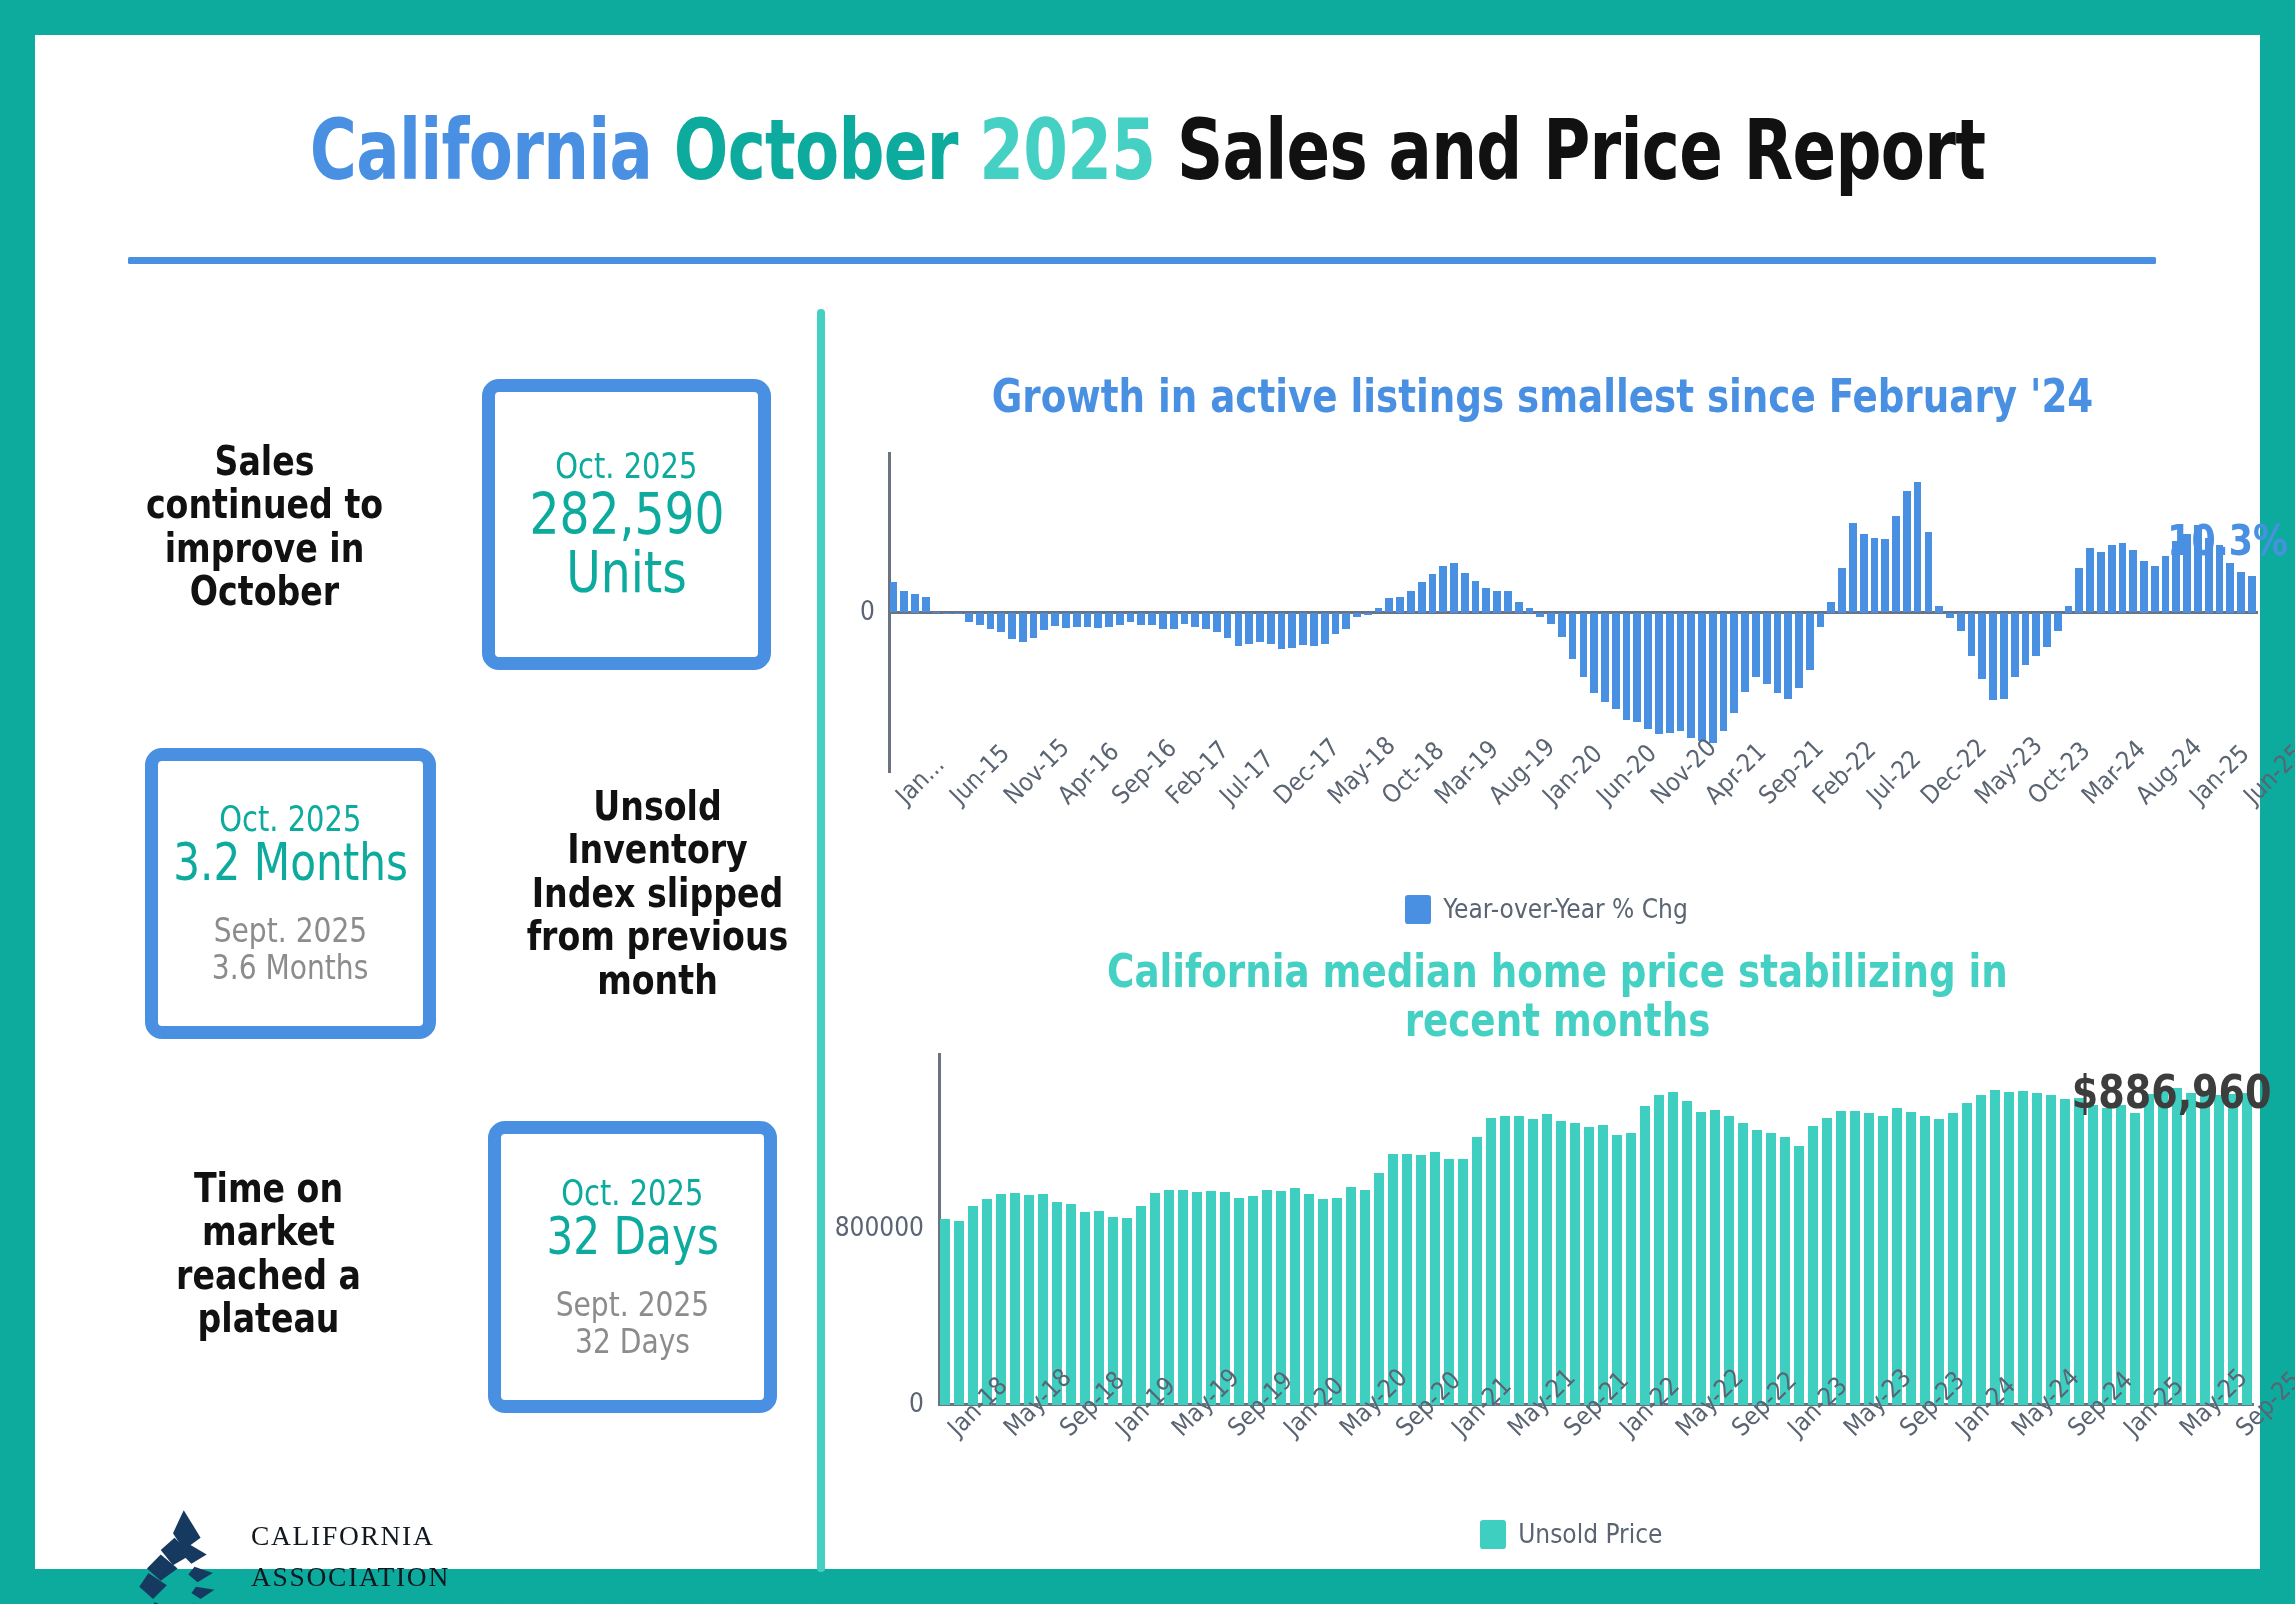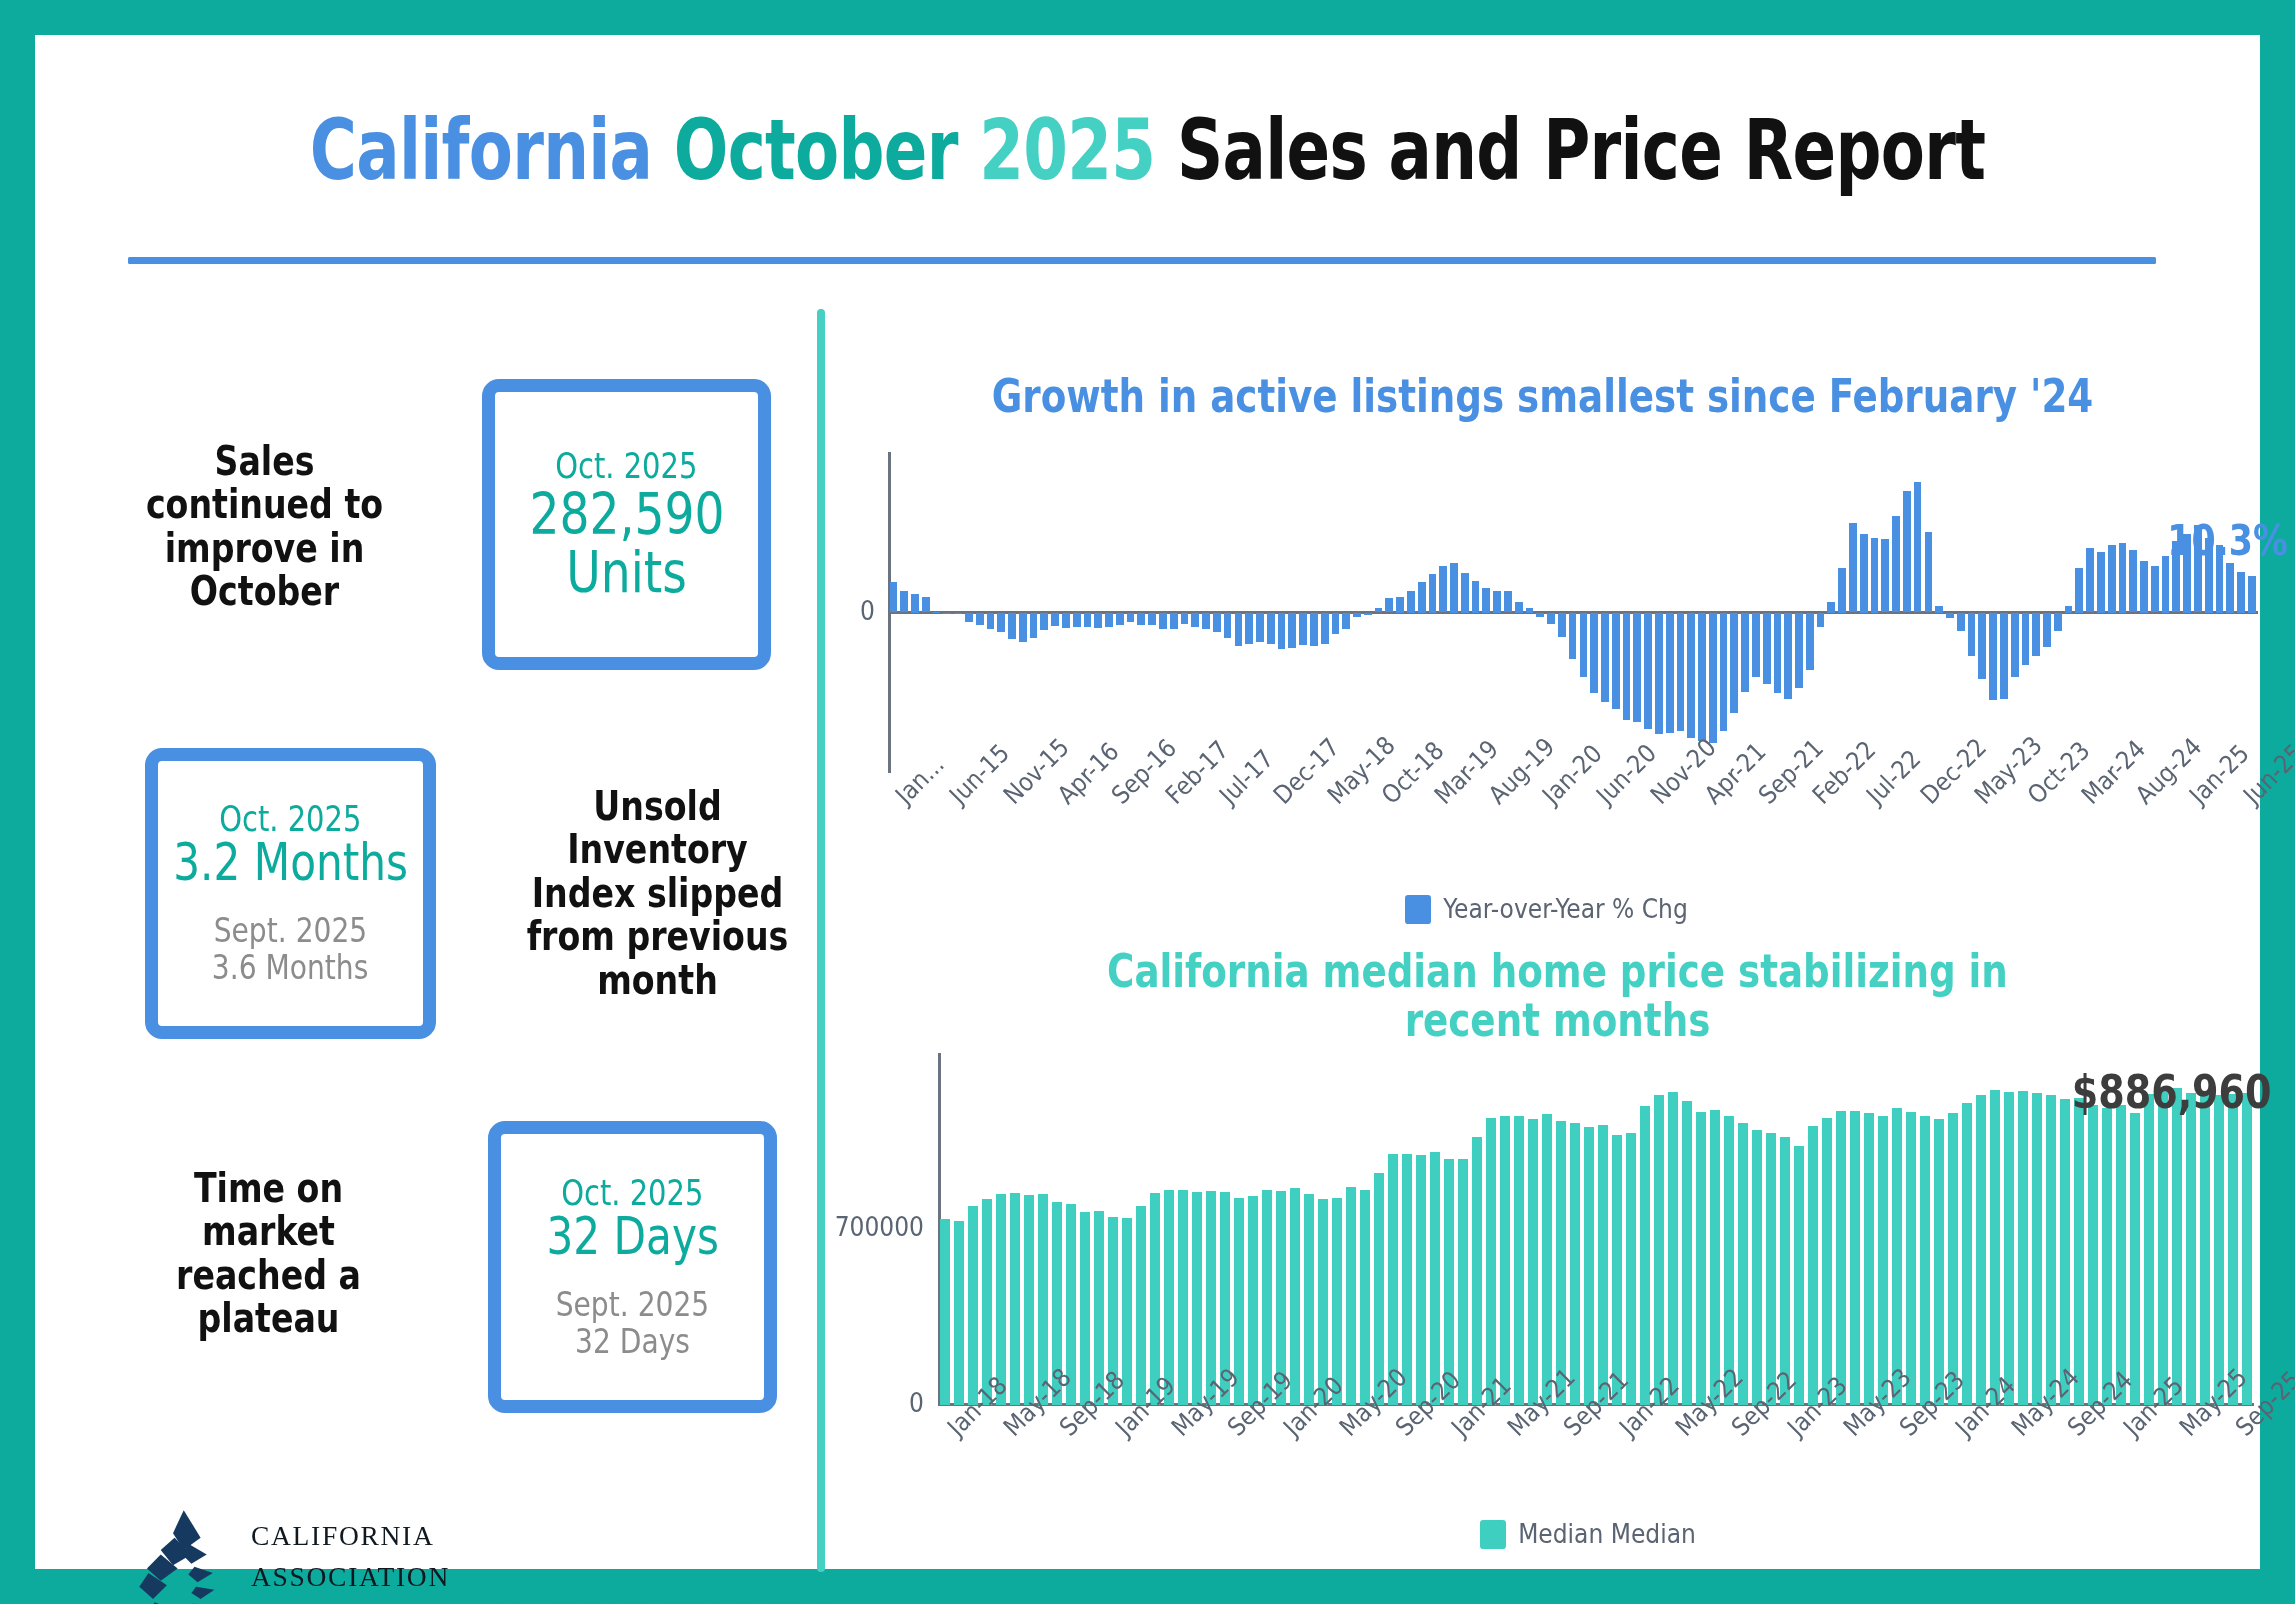--- a/index.html
+++ b/index.html
@@ -778,21 +778,21 @@
     <span class="swatch" style="background:#4A90E2"></span>
     <span>Year-over-Year % Chg</span>
   </div>
   <div class="callout" id="callout1">10.3%</div>
 
   <div class="chart-title" id="title-chart2">California median home price stabilizing in recent months</div>
   <div class="plot" id="plot2">
       <div class="axis-line" style="left: 0px; top: 0px; width: 3.1px; height: 352px;"></div>
       <div class="axis-line" style="left: 0px; top: 350px; width: 100%; height: 3.1px;"></div>
       <div class="ytick" style="right: 1330px; top: 335px; width: 184px;">0</div>
-      <div class="ytick" style="right: 1330px; top: 159px; width: 184px;">700000</div>
+      <div class="ytick" style="right: 1330px; top: 159px; width: 184px;">800000</div>
       <div class="bars">
         <div class="barwrap">
           <div class="bar teal" style="top: 166px; height: 186px;"></div>
         </div>
         <div class="barwrap">
           <div class="bar teal" style="top: 168px; height: 184px;"></div>
         </div>
         <div class="barwrap">
           <div class="bar teal" style="top: 153px; height: 199px;"></div>
         </div>
@@ -1210,18 +1210,18 @@
         <div class="xl"></div>
         <div class="xl"></div>
         <div class="xl">
           <span>Sep-25</span>
         </div>
         <div class="xl"></div>
       </div>
     </div>
   <div class="legend" id="legend2">
     <span class="swatch" style="background:#3ECFC0"></span>
-    <span>Median Median</span>
+    <span>Unsold Price</span>
   </div>
   <div class="callout" id="callout2">$886,960</div>
 
 </div>
 
 
 </body></html>

